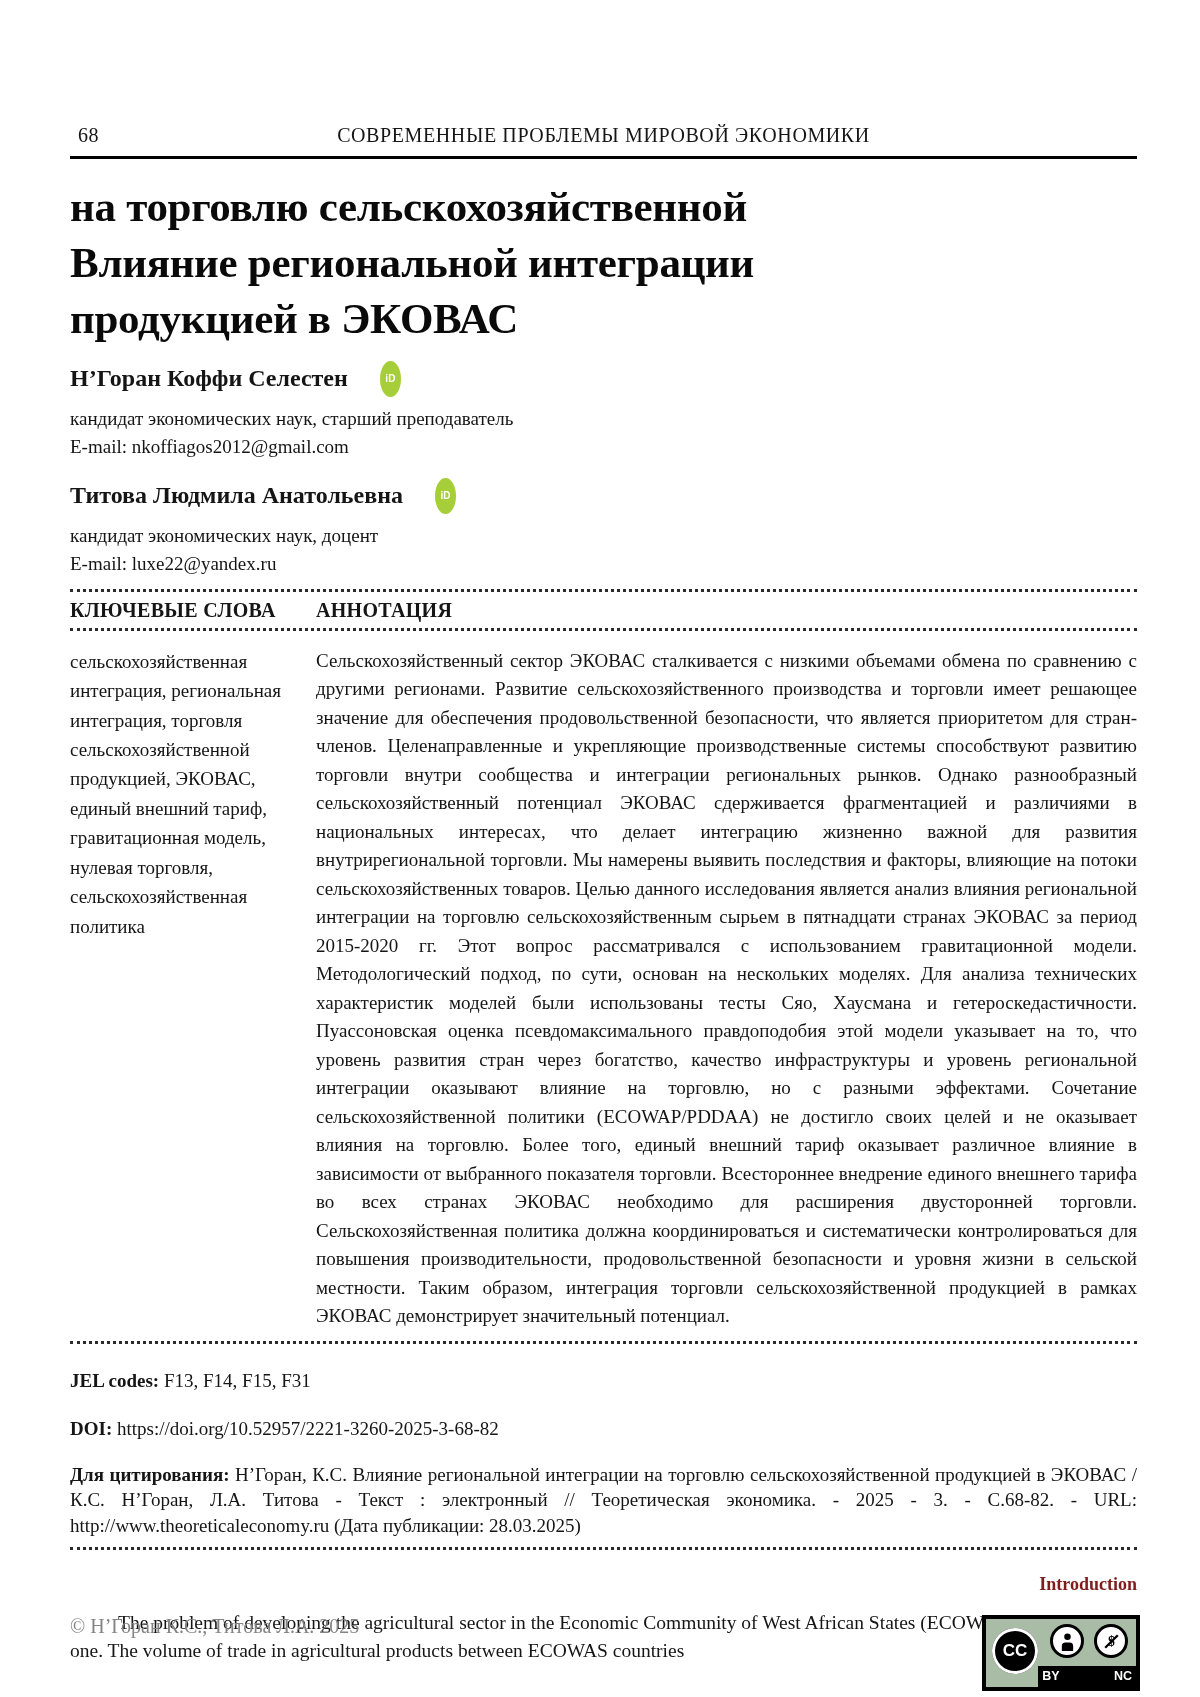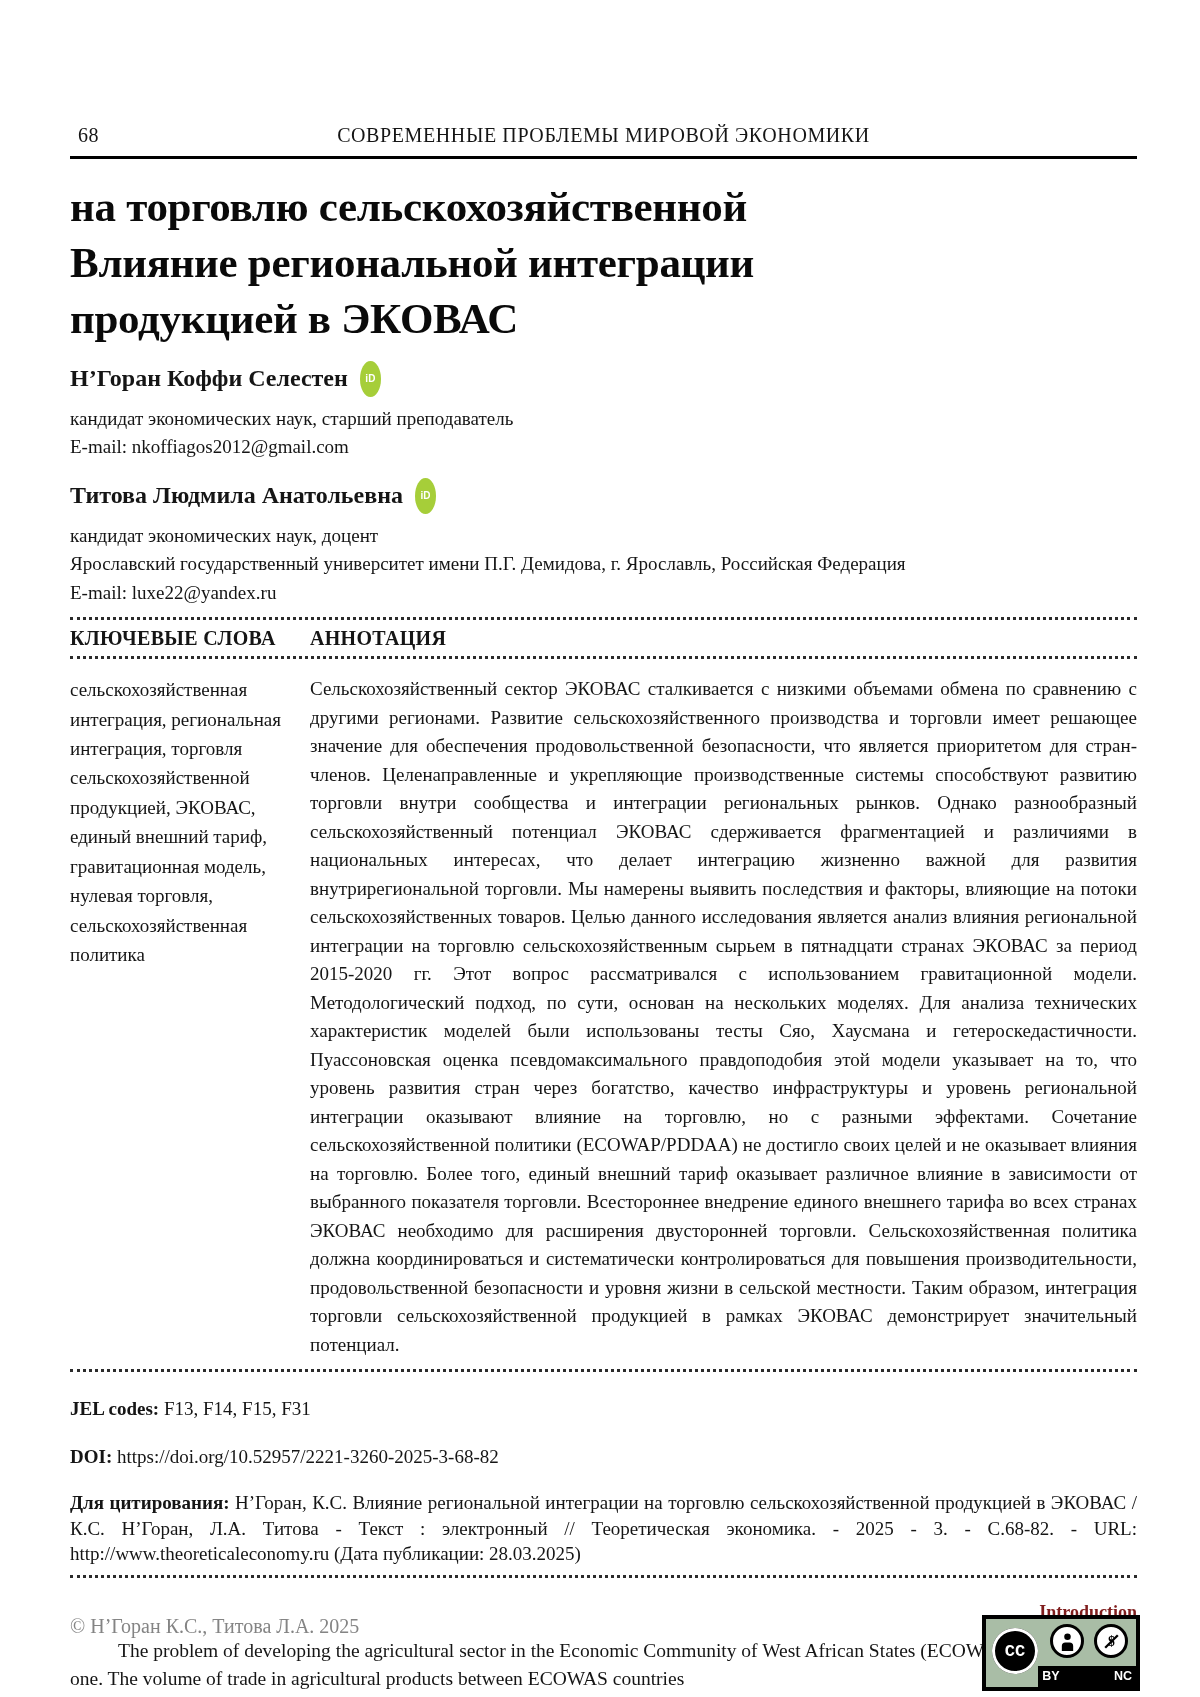--- a/index.html
+++ b/index.html
@@ -18,34 +18,34 @@
   h1.article-title { font-size: 43px; line-height: 1.3; font-weight: 700; margin: 20px 0 0 0; color: #0a0a0a; letter-spacing: -0.3px; }
   h1.article-title span { display: block; }
 
   
   .author-block { margin-top: 14px; }
   .author-block + .author-block { margin-top: 16px; }
   .author-name { font-size: 24px; font-weight: 700; }
   .orcid {
     display: inline-flex; width: 21px; height: 36px; border-radius: 50%;
     background: var(--orcid-green, #a6ce39); color: #fff; font-size: 10px; font-weight: 700;
-    align-items: center; justify-content: center; margin-left: 8px; vertical-align: 3px;
+    align-items: center; justify-content: center; margin-left: 28px; vertical-align: 3px;
     font-family: "Liberation Sans", sans-serif; cursor: pointer;
   }
   .author-details { margin-top: 8px; font-size: 19px; line-height: 1.5; }
 
   
   .dotted { border-top: 3px dotted #2b2b2b; height: 0; }
   .d1 { margin-top: 10px; }
   .d2 { margin-top: 6px; }
   .d3 { margin-top: 10px; }
   .d4 { margin-top: 8px; }
 
   
-  .cols { display: flex; gap: 2px; }
+  .cols { display: flex; gap: 8px; }
   .col-left { flex: 0 0 238px; width: 238px; }
   .col-right { flex: 1; min-width: 0; }
   .heads { margin-top: 7px; }
   .sect-head { font-size: 20px; font-weight: 700; letter-spacing: 0.3px; }
   .body-cols { margin-top: 16px; }
   .keywords-text { font-size: 19px; line-height: 1.55; }
   .abstract-text { font-size: 19px; line-height: 1.5; text-align: justify; }
 
   
   .meta-line { font-size: 19px; margin: 26px 0 0 0; }
@@ -61,21 +61,21 @@
   .footer { position: absolute; left: 70px; right: 60px; bottom: 6px; display: flex; justify-content: space-between; align-items: flex-start; }
   .copyright { color: var(--footer-gray, #848484); font-size: 20px; }
   .cc-badge {
     position: relative; width: 158px; height: 76px;
     background: var(--badge-green, #a9bda6); border: 4px solid #000; box-sizing: border-box; cursor: pointer;
   }
   .cc-circle {
     position: absolute; left: 6px; top: 9px; width: 46px; height: 46px; border-radius: 50%;
     background: #000; box-shadow: inset 0 0 0 3px #fff; color: #fff;
     display: flex; align-items: center; justify-content: center;
-    font-weight: 700; font-size: 17px; font-family: Liberation Mono, monospace;
+    font-weight: 700; font-size: 17px; font-family: Liberation Sans, sans-serif;
   }
   .icon-circle {
     position: absolute; top: 5px; width: 34px; height: 34px; box-sizing: border-box;
     border: 3.5px solid #000; border-radius: 50%; background: #fff;
     display: flex; align-items: center; justify-content: center;
   }
   .by-circle { left: 64px; }
   .nc-circle { left: 108px; }
   .cc-strip {
     position: absolute; left: 52px; right: 0; bottom: 0; height: 21px; background: #000;
@@ -111,21 +111,20 @@
     </div>
   </div>
 
   <div class="author-block">
     <div>
       <span class="author-name">Титова Людмила Анатольевна</span>
       <span class="orcid">iD</span>
     </div>
     <div class="author-details">
       <div>кандидат экономических наук, доцент</div>
-      <div>Ярославский государственный университет имени П.Г. Демидова, г. Ярославль, Российская Федерация</div>
       <div>E-mail: luxe22@yandex.ru</div>
     </div>
   </div>
 
   <div class="dotted d1"></div>
 
   <div class="cols heads">
     <div class="col-left"><span class="sect-head">КЛЮЧЕВЫЕ СЛОВА</span></div>
     <div class="col-right"><span class="sect-head">АННОТАЦИЯ</span></div>
   </div>

